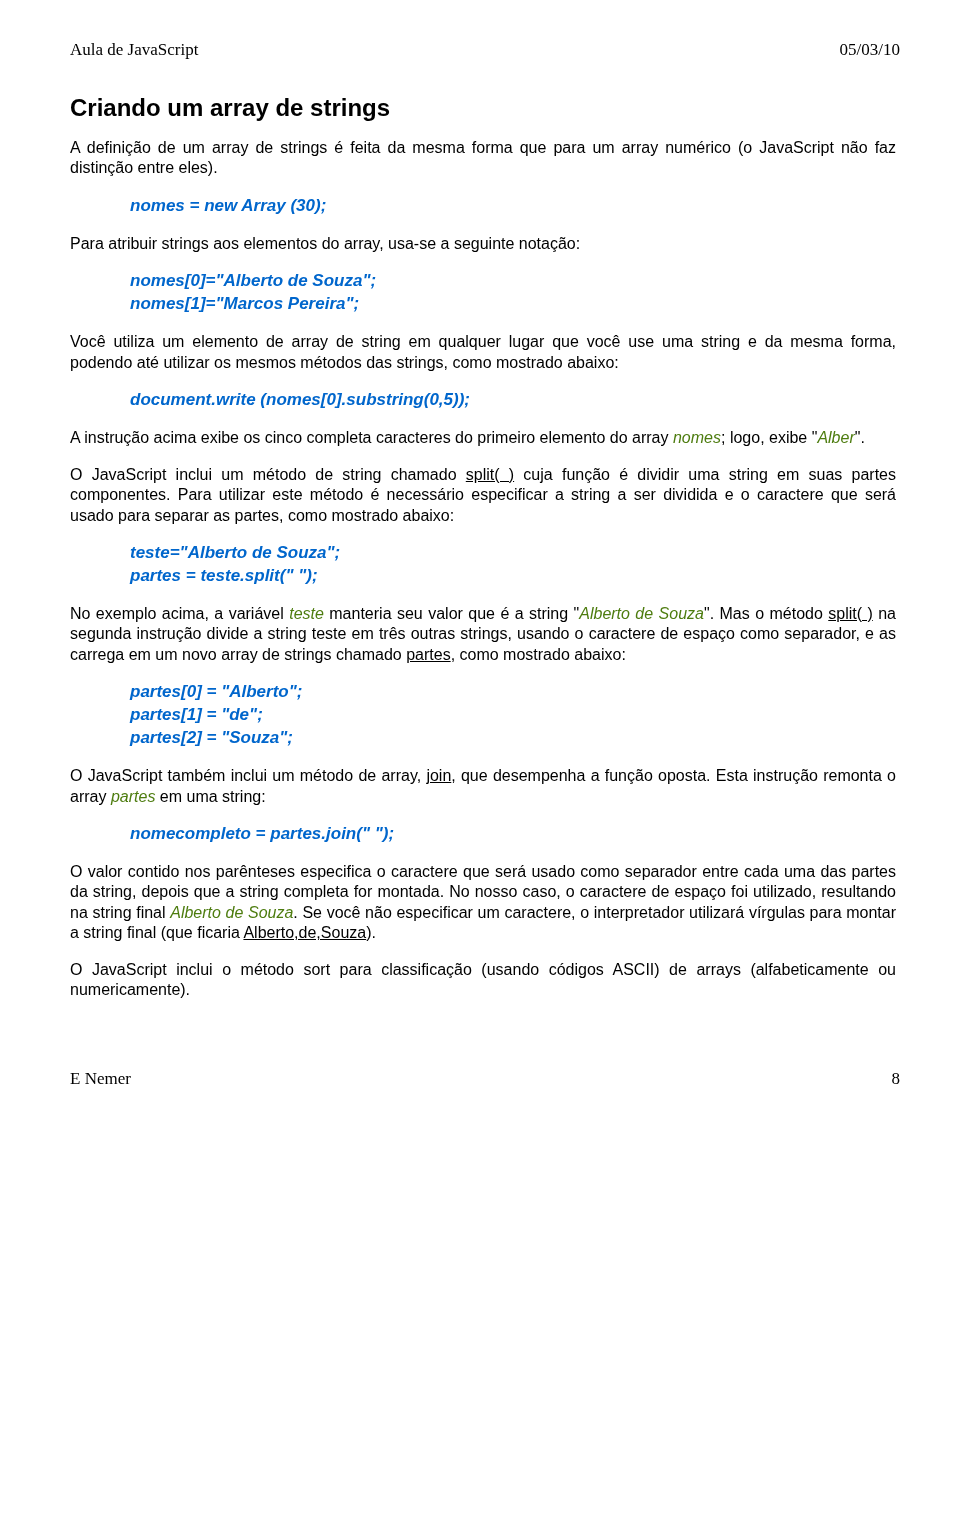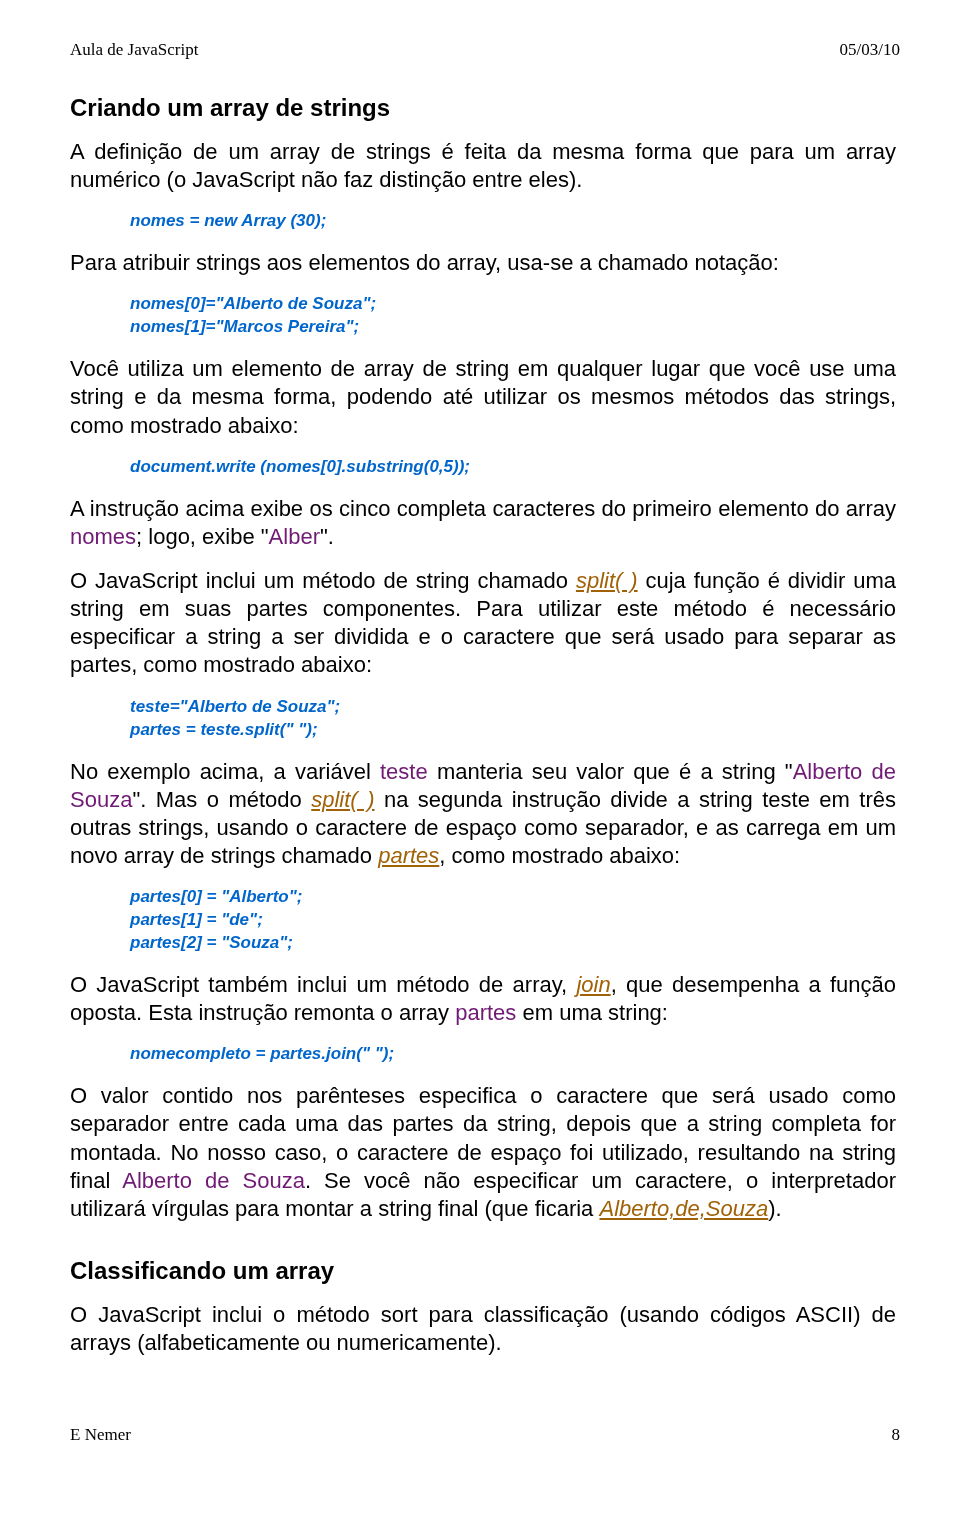--- a/index.html
+++ b/index.html
@@ -21,42 +21,42 @@
     margin-bottom: 28px;
     text-align: right;
   }
   h2.section {
     font-family: Arial, Helvetica, sans-serif;
     font-size: 24px;
     font-weight: bold;
     margin: 34px 0 16px 0;
   }
   p {
-    font-size: 22px;
+    font-size: 16px;
     line-height: 1.28;
     margin: 0 4px 16px 0;
     text-align: justify;
   }
   .code-indent {
     margin-left: 60px;
     margin-bottom: 16px;
     font-family: Arial, Helvetica, sans-serif;
     font-size: 17px;
     font-style: italic;
     font-weight: bold;
     color: #0066cc;
     line-height: 1.35;
     text-align: left;
   }
   .blue-italic {
-    color: #701a75;
+    color: #4d7c0f;
+    font-style: italic;
   }
   .blue-link {
-    color: #a16207;
-    font-style: italic;
+    color: #000000;
     text-decoration: underline;
   }
   .footer-line {
     display: flex;
     justify-content: space-between;
     font-family: "Times New Roman", Times, serif;
     font-size: 17px;
     margin-top: 68px;
   }
 </style>
@@ -69,21 +69,21 @@
     <span>Aula de JavaScript</span>
     <span>05/03/10</span>
   </div>
 
   <h2 class="section">Criando um array de strings</h2>
 
   <p>A definição de um array de strings é feita da mesma forma que para um array numérico (o JavaScript não faz distinção entre eles).</p>
 
   <div class="code-indent">nomes = new Array (30);</div>
 
-  <p>Para atribuir strings aos elementos do array, usa-se a chamado notação:</p>
+  <p>Para atribuir strings aos elementos do array, usa-se a seguinte notação:</p>
 
   <div class="code-indent">
     <span>nomes[0]="Alberto de Souza";</span><br>
     <span>nomes[1]="Marcos Pereira";</span>
   </div>
 
   <p>Você utiliza um elemento de array de string em qualquer lugar que você use uma string e da mesma forma, podendo até utilizar os mesmos métodos das strings, como mostrado abaixo:</p>
 
   <div class="code-indent">document.write (nomes[0].substring(0,5));</div>
 
@@ -114,21 +114,20 @@
   <p>
     <span>O JavaScript também inclui um método de array, </span><span class="blue-link">join</span><span>, que desempenha a função oposta. Esta instrução remonta o array </span><span class="blue-italic">partes</span><span> em uma string:</span>
   </p>
 
   <div class="code-indent">nomecompleto = partes.join(" ");</div>
 
   <p>
     <span>O valor contido nos parênteses especifica o caractere que será usado como separador entre cada uma das partes da string, depois que a string completa for montada. No nosso caso, o caractere de espaço foi utilizado, resultando na string final </span><span class="blue-italic">Alberto de Souza</span><span>. Se você não especificar um caractere, o interpretador utilizará vírgulas para montar a string final (que ficaria </span><span class="blue-link">Alberto,de,Souza</span><span>).</span>
   </p>
 
-  <h2 class="section">Classificando um array</h2>
 
   <p>O JavaScript inclui o método sort para classificação (usando códigos ASCII) de arrays (alfabeticamente ou numericamente).</p>
 
   <div class="footer-line">
     <span>E Nemer</span>
     <span>8</span>
   </div>
 
 </div>
 

